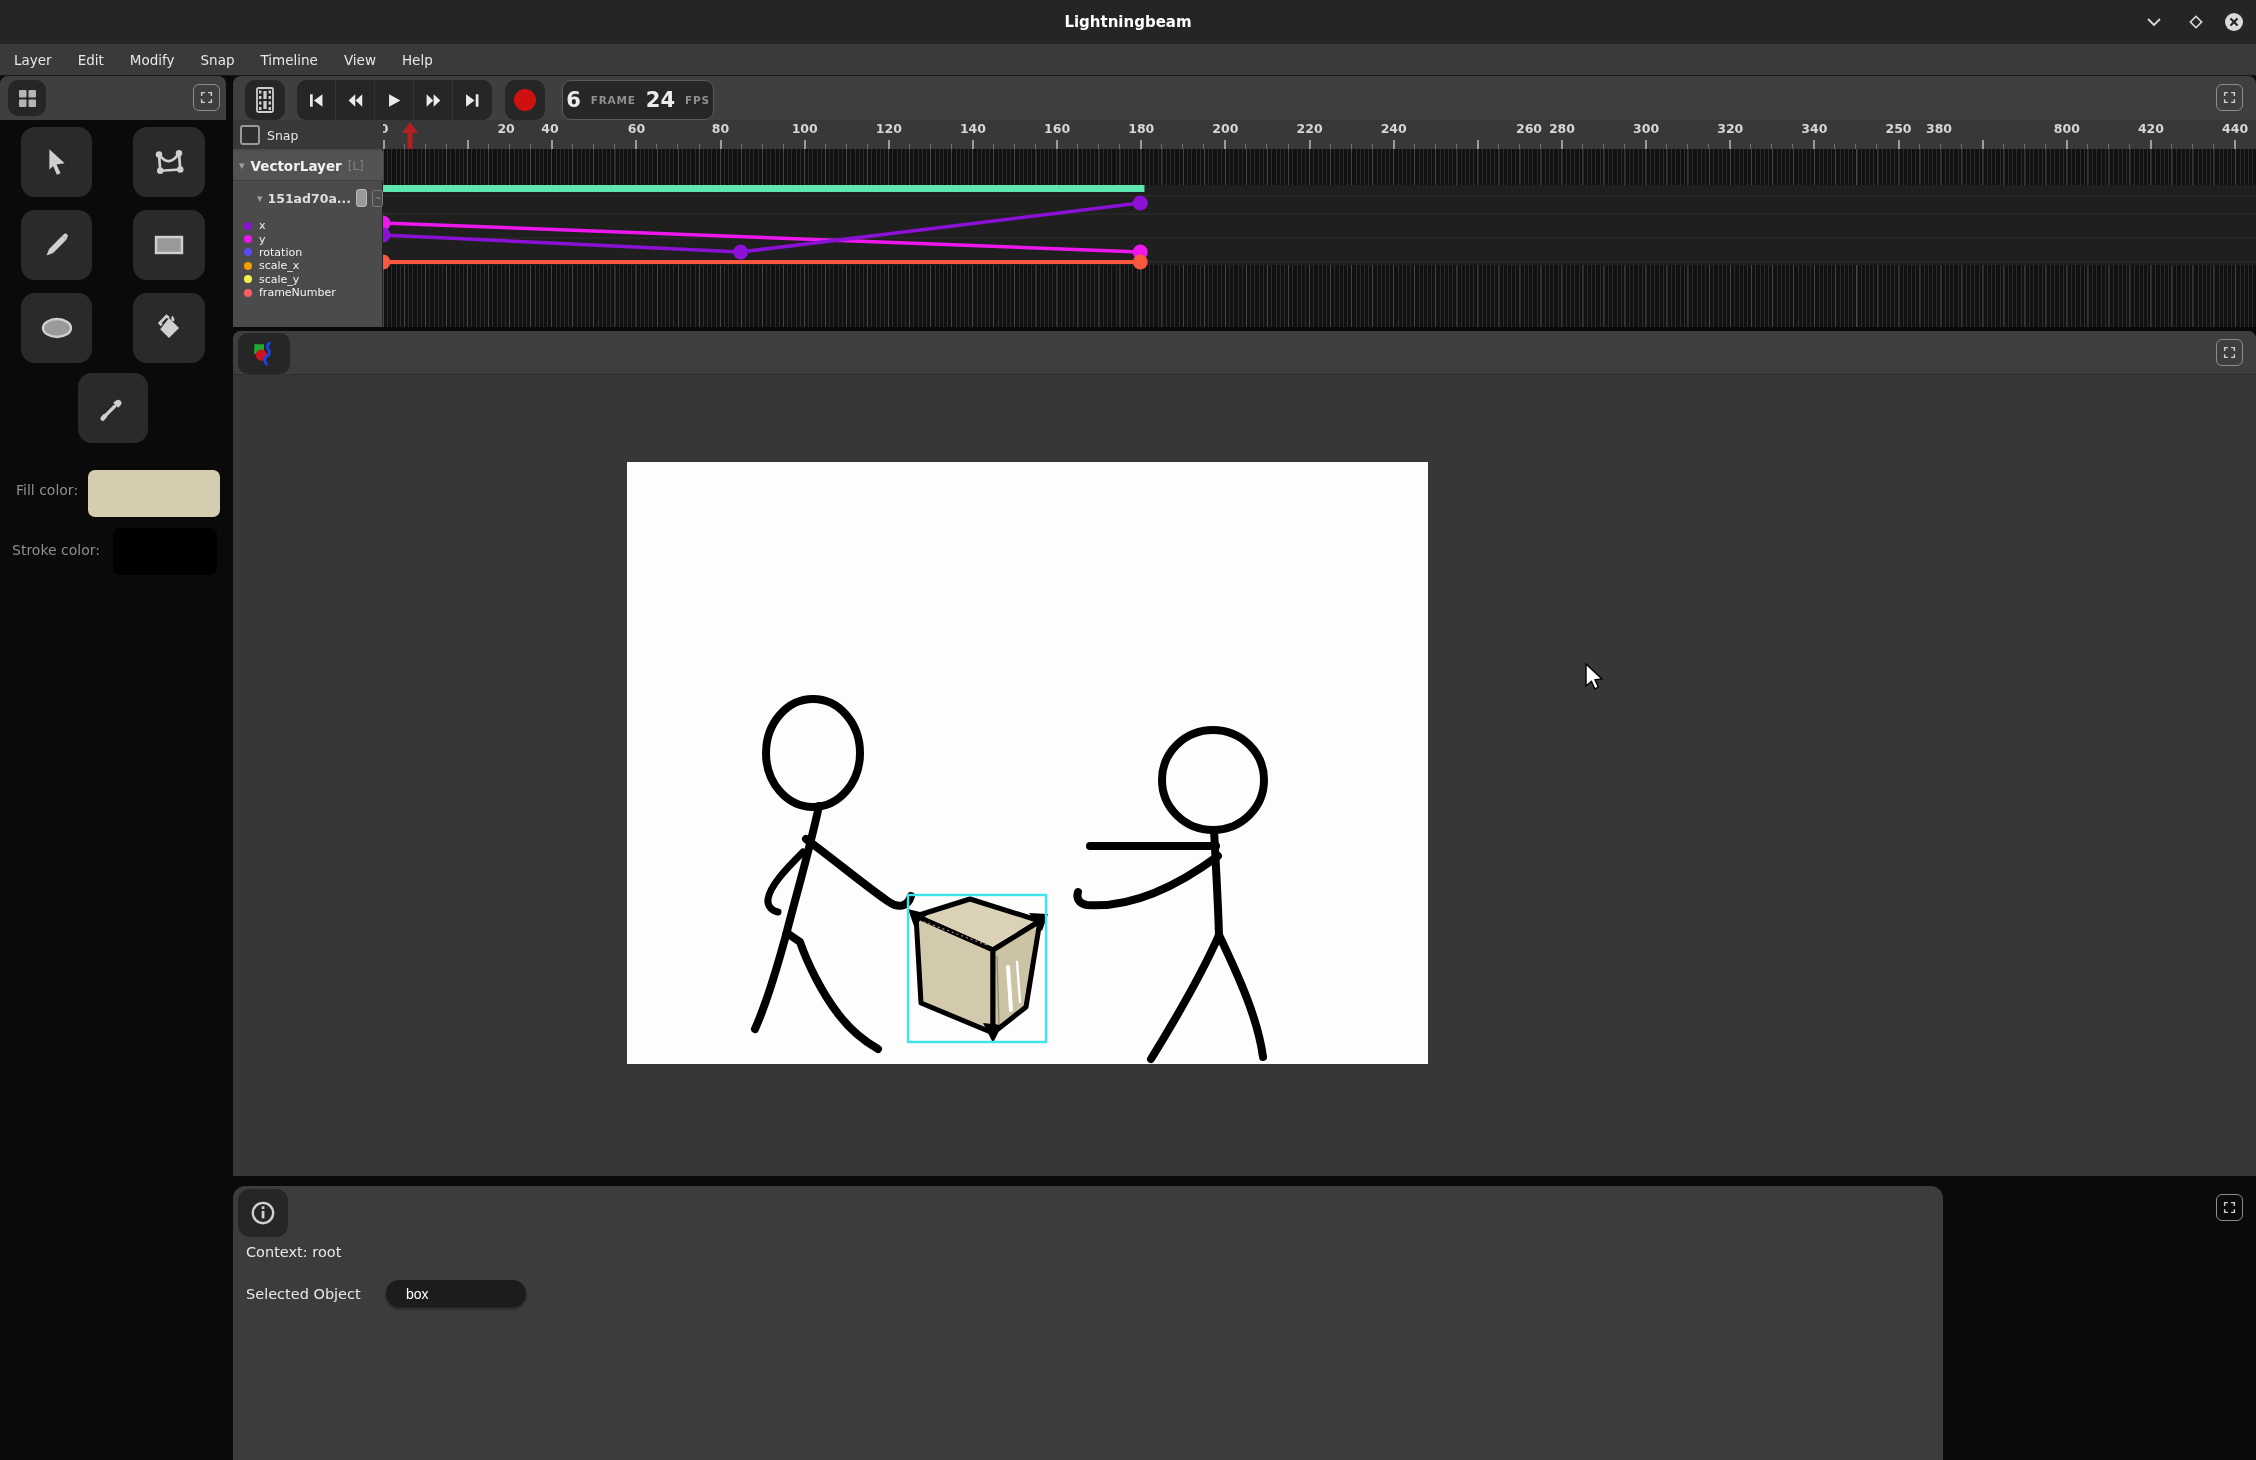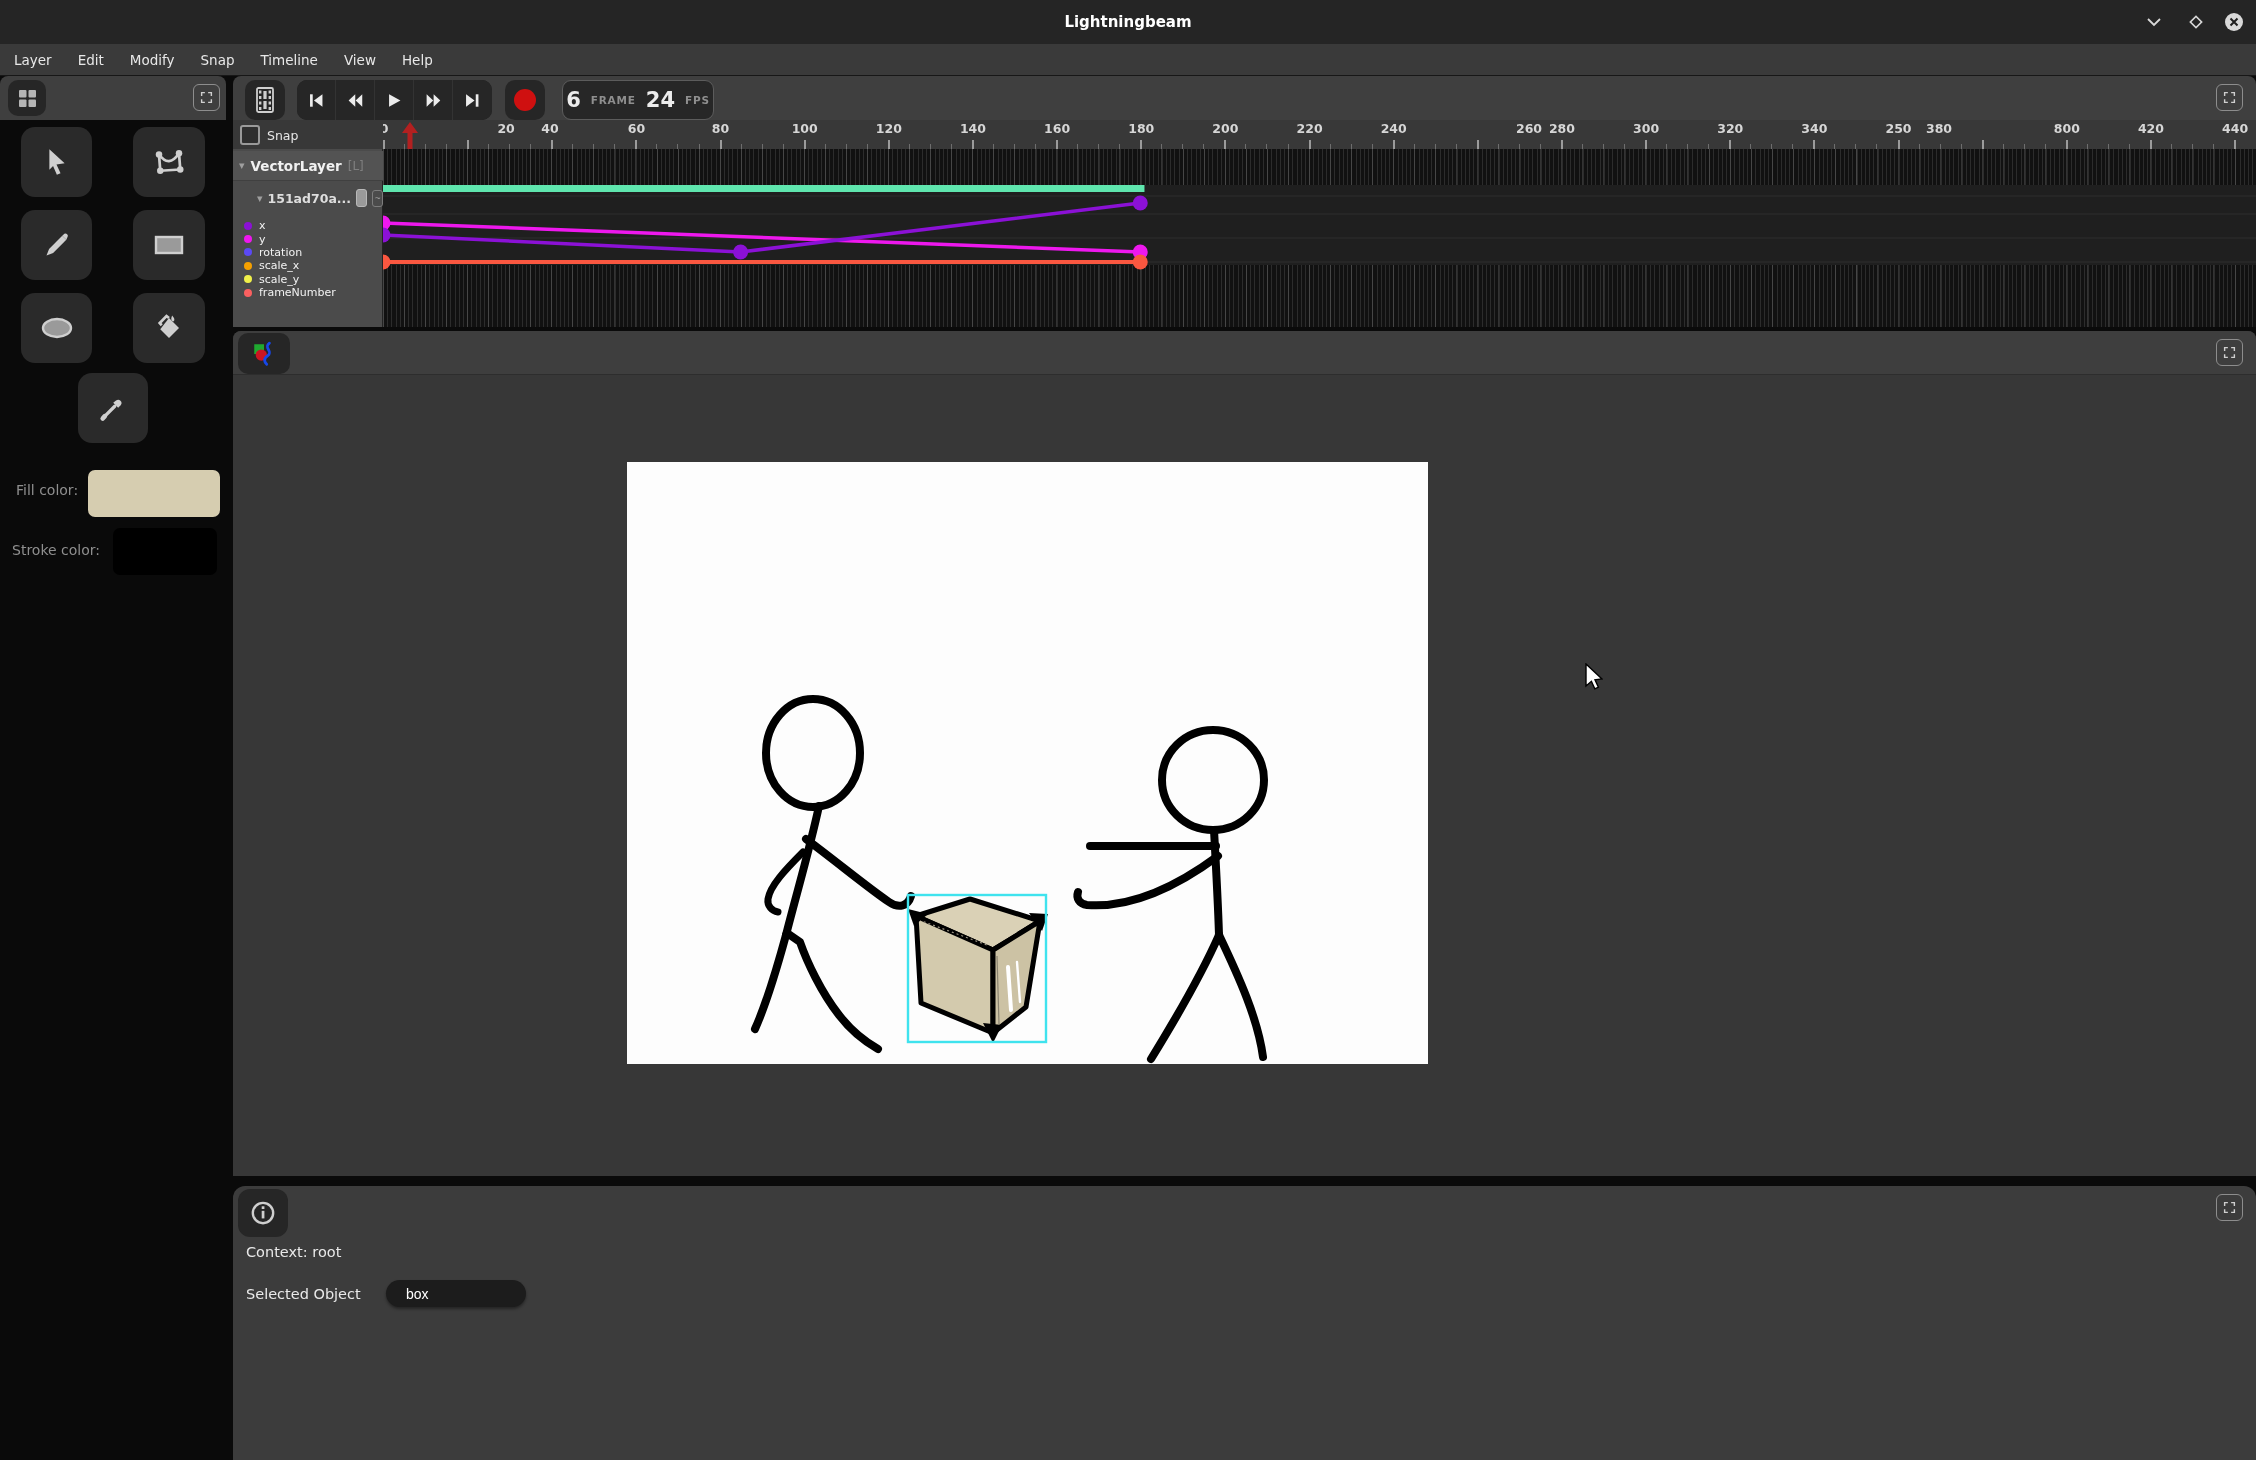--- a/index.html
+++ b/index.html
@@ -69,21 +69,21 @@
   #prop-bg{position:absolute;left:0;right:0;top:36px;height:80px;background:#1f1f1f;}
   #curves{position:absolute;left:0;top:0;}
   #playhead{position:absolute;top:2px;}
   
   #canvas-panel{left:233px;top:331px;width:2023px;height:845px;background:#373737;border-radius:8px 8px 0 0;}
   #canvas-header{left:0;top:0;width:2023px;height:44px;background:#3e3e3e;border-bottom:1px solid #2d2d2d;
     box-sizing:border-box;border-radius:8px 8px 0 0;}
   #canvas-body{left:0;top:44px;right:0;bottom:0;overflow:hidden;}
   #stage{left:394px;top:87px;width:801px;height:602px;background:#fdfdfd;}
   
-  #inspector-panel{left:233px;top:1186px;width:2023px;height:274px;background:#3c3c3c;border-radius:12px 12px 0 0;}
+  #inspector-panel{left:233px;top:1186px;width:1710px;height:274px;background:#3c3c3c;border-radius:12px 12px 0 0;}
   #ctx-text{left:13px;top:58px;color:#e9e9e9;font-size:14.5px;}
   #sel-row{left:13px;top:94px;display:flex;align-items:center;}
   #sel-label{color:#e9e9e9;font-size:14.5px;width:140px;}
   #sel-pill{width:140px;height:27px;background:#1c1c1c;border:none;border-radius:14px;color:#fff;
     font-size:14px;text-align:left;padding:0 0 0 20px;box-shadow:0 2px 3px rgba(0,0,0,.4);cursor:pointer;}
   svg{display:block;}
 </style>
 </head>
 <body>
 

